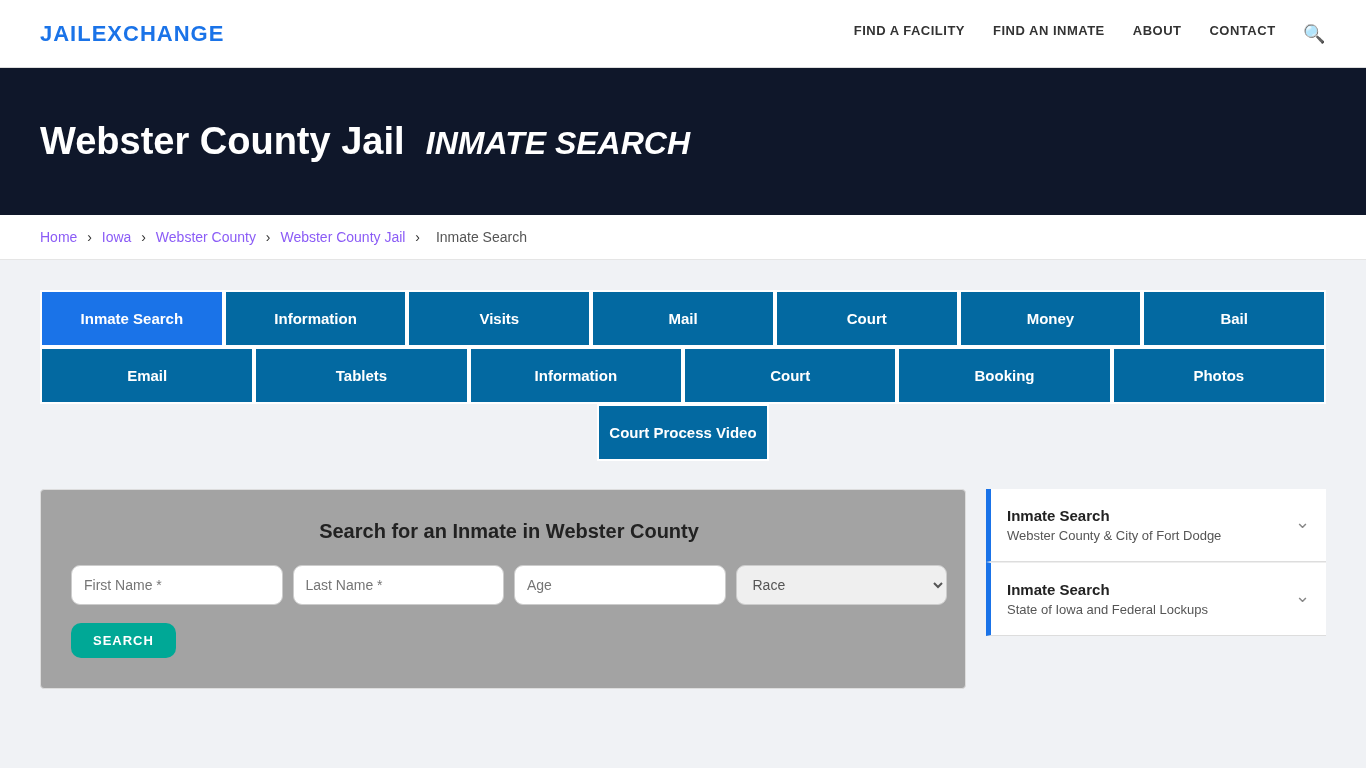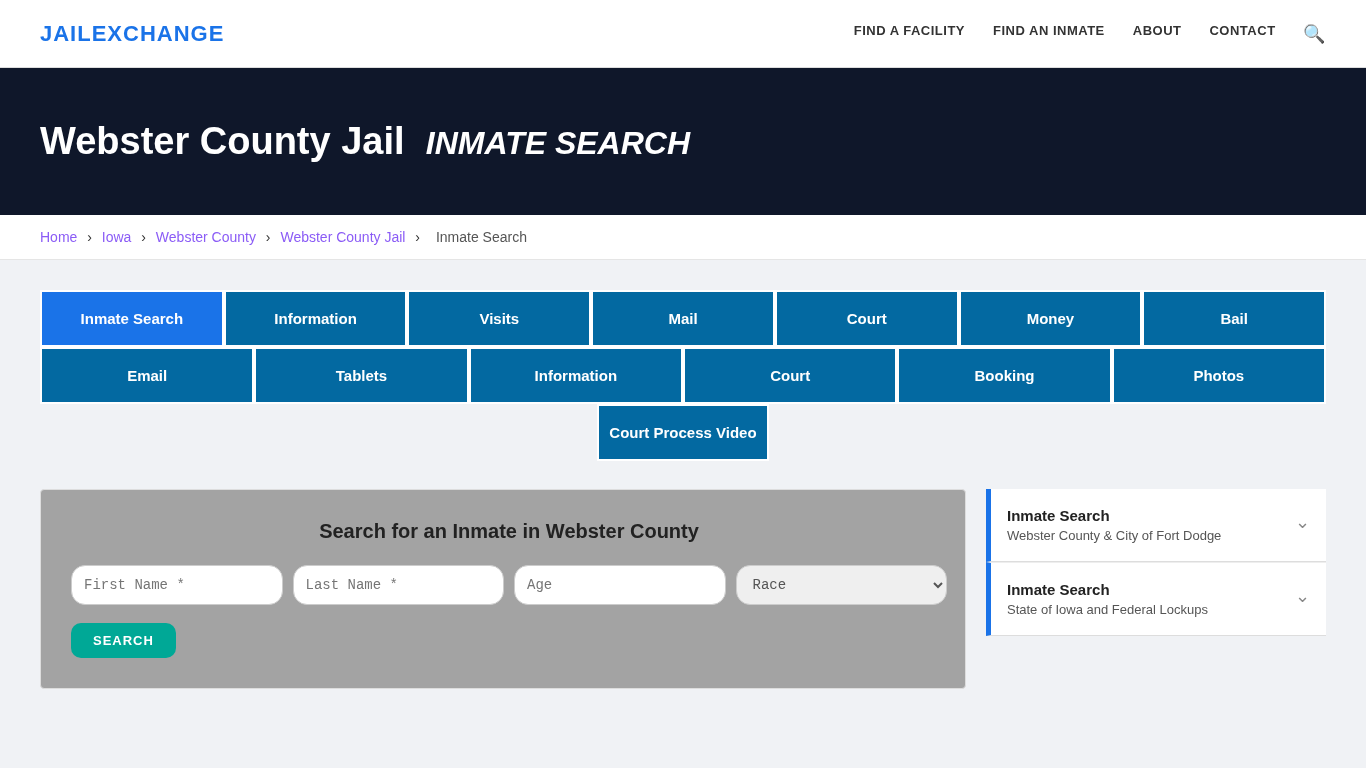--- a/index.html
+++ b/index.html
@@ -153,26 +153,25 @@
       color: #222;
     }
     .search-form {
       display: flex;
       gap: 10px;
       flex-wrap: wrap;
       margin-bottom: 18px;
     }
     .search-form input, .search-form select {
       border: 1px solid #ccc;
-      border-radius: 14px;
+      border-radius: 9px;
       padding: 10px 12px;
       font-size: 14px;
       color: #555;
       flex: 1 1 130px;
-      font-family: Liberation Mono, monospace;
     }
     .search-btn {
       background: #00a896;
       color: #fff;
       border: none;
       padding: 10px 22px;
       font-size: 13px;
       font-weight: 700;
       letter-spacing: 1px;
       text-transform: uppercase;

